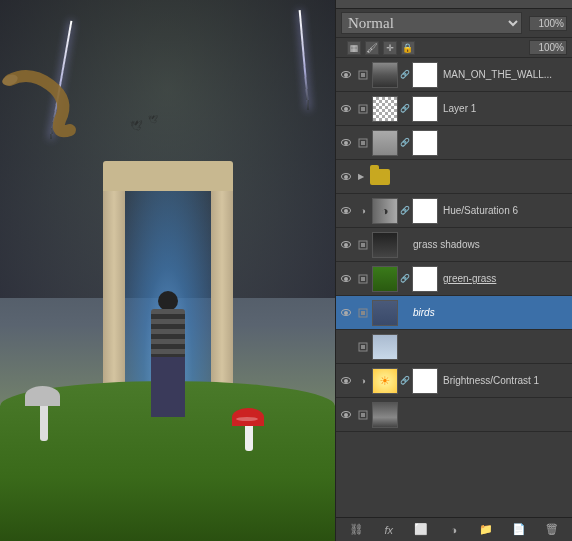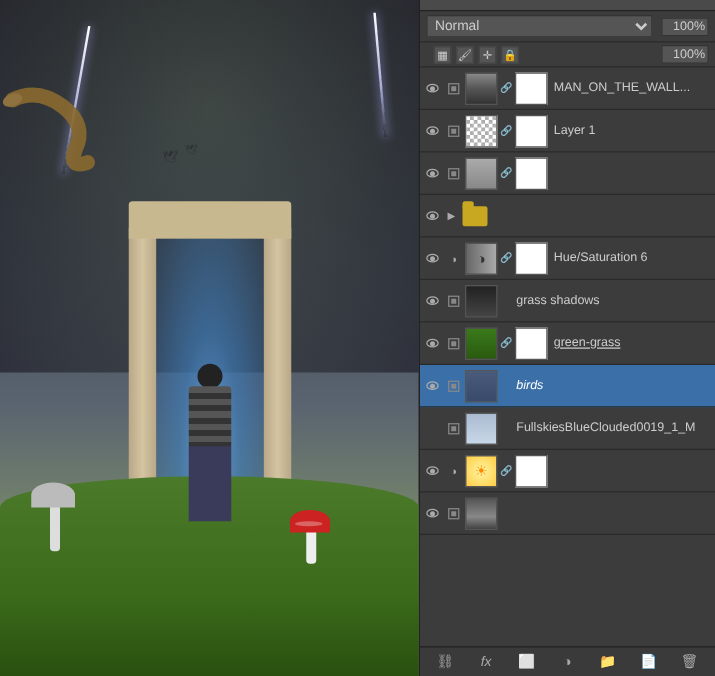--- a/index.html
+++ b/index.html
@@ -64,23 +64,24 @@
       display: flex;
       align-items: center;
       padding: 3px 5px;
       gap: 4px;
       border-bottom: 1px solid #2a2a2a;
     }
     .blend-select {
       background: #555;
       border: 1px solid #333;
       color: #ccc;
-      font-size: 11px;
+      font-size: 15px;
       padding: 1px 2px;
       flex: 1;
+      font-family: Liberation Serif, serif;
     }
     .opacity-row {
       display: flex;
       align-items: center;
       gap: 3px;
     }
     .opacity-label {
       font-size: 10px;
       color: #aaa;
     }
@@ -452,34 +453,34 @@
       <div class="layer-row">
         <div class="eye-icon"></div>
         <div style="width: 14px; height: 14px; flex-shrink: 0; display: flex; align-items: center; justify-content: center; font-size: 9px; color: rgb(170, 170, 170);">
           <svg width="10" height="10" viewBox="0 0 10 10">
             <rect x="1" y="1" width="8" height="8" fill="none" stroke="#888" stroke-width="1"></rect>
             <rect x="3" y="3" width="4" height="4" fill="#888"></rect>
           </svg>
         </div>
         <div class="layer-thumb" style="background: linear-gradient(rgb(170, 187, 208) 0%, rgb(200, 216, 232) 100%);"></div>
         <div style="width: 8px;"></div>
-        <div class="layer-name">FullskiesBlueClouded0019_1_M</div>
       </div>
       <div class="layer-row">
         <div class="eye-icon">
           <div class="eye-dot">
             <div class="eye-pupil"></div>
           </div>
         </div>
         <div style="width: 14px; height: 14px; flex-shrink: 0; display: flex; align-items: center; justify-content: center; font-size: 9px; color: rgb(170, 170, 170);">◑</div>
         <div class="layer-thumb" style="background: radial-gradient(circle, rgb(255, 245, 160) 0%, rgb(255, 204, 68) 100%); display: flex; align-items: center; justify-content: center;">
           <span style="font-size:12px;color:#ff8800">☀</span>
         </div>
         <div class="chain-icon" style="font-size: 8px;">🔗</div>
         <div class="layer-thumb2" style="width: 26px; height: 26px; border: 1px solid rgb(85, 85, 85); background: rgb(255, 255, 255);"></div>
+        <div class="layer-name">Brightness/Contrast 1</div>
       </div>
       <div class="layer-row">
         <div class="eye-icon">
           <div class="eye-dot">
             <div class="eye-pupil"></div>
           </div>
         </div>
         <div style="width: 14px; height: 14px; flex-shrink: 0; display: flex; align-items: center; justify-content: center; font-size: 9px; color: rgb(170, 170, 170);">
           <svg width="10" height="10" viewBox="0 0 10 10">
             <rect x="1" y="1" width="8" height="8" fill="none" stroke="#888" stroke-width="1"></rect>

